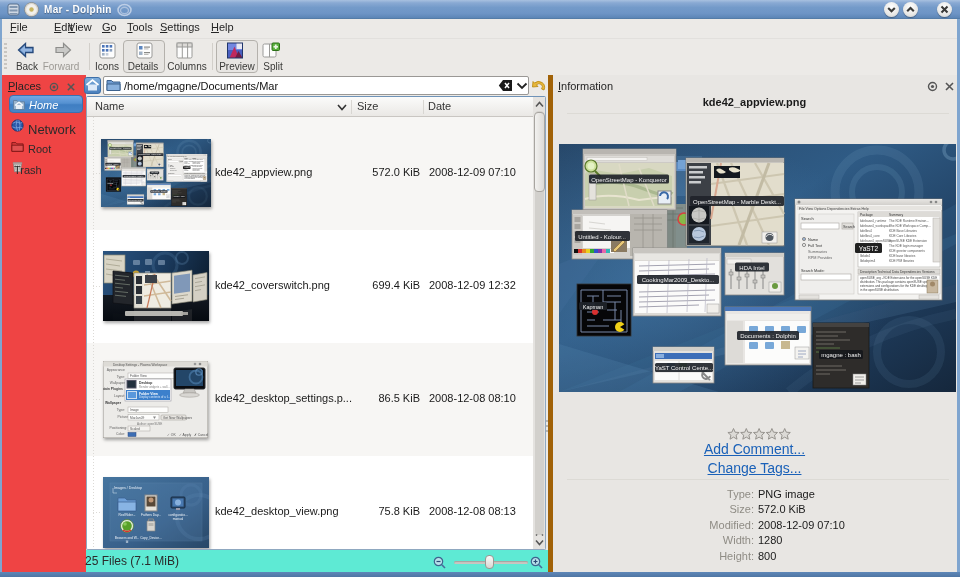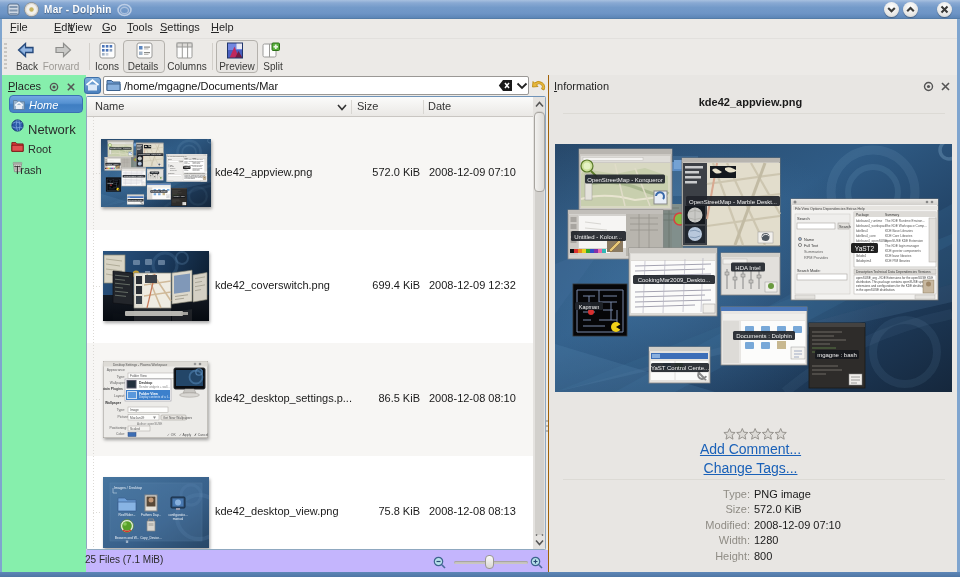--- a/index.html
+++ b/index.html
@@ -13,37 +13,37 @@
   box-shadow:0 1px 1px rgba(0,0,0,0.3); color:#3a3a38; font-size:10px; font-weight:bold; text-align:center; line-height:15px; }
 #menubar { position:absolute; left:2px; top:19px; width:955px; height:20px; background:#ECEAE7; border-bottom:1px solid #E2E0DD;}
 #menubar span { position:absolute; top:2px; font-size:11px; color:#252525; }
 #menubar u { text-decoration:underline; }
 #toolbar { position:absolute; left:2px; top:39px; width:955px; height:36px; background:#ECEAE7; }
 .tlbl { position:absolute; font-size:10px; color:#3a3a38; top:22px; text-align:center; }
 .tlbl.dis { color:#9d9a95; }
 .pressed { position:absolute; top:1px; height:33px; border:1px solid #b4b1ac; border-radius:4px; background:#E7E5E2; }
 .ticon { position:absolute; top:3px; }
 #content { position:absolute; left:2px; top:75px; width:955px; height:497px; background:#E8E6E3; }
-#places { position:absolute; left:0; top:0; width:108px; height:497px; background:#86efac; }
+#places { position:absolute; left:0; top:0; width:108px; height:497px; background:#ef4444; }
 #ctr { position:absolute; left:84px; top:0; width:462px; height:497px; background:#ECEAE7; }
 #urlrow { position:absolute; left:0; top:0; width:462px; height:21px; background:#ECEAE7; }
 #listwrap { position:absolute; left:0px; top:21px; width:460px; height:454px; background:#FFFFFF; border:1px solid #8FA8C0; border-top-color:#6F93B8; border-radius:2px; overflow:hidden;}
 #lhead { position:absolute; left:0; top:0; width:459px; height:20px; background:linear-gradient(#FBFBFA,#EAE8E5); border-bottom:1px solid #C9C6C2; }
 #lhead span { position:absolute; top:3px; font-size:11px; color:#333; }
 .lrow { position:absolute; left:0; width:446px; height:113px; }
 .lrow.alt { background:#F7F6F4; }
 .fname { position:absolute; left:128px; font-size:11px; color:#1a1a1a; }
 .fsize { position:absolute; width:100px; text-align:right; font-size:11px; color:#1a1a1a; }
 .fdate { position:absolute; left:342px; font-size:11px; color:#1a1a1a; }
 .thumb { position:absolute; box-shadow:1px 2px 3px rgba(0,0,0,0.35); }
 #sbar { position:absolute; left:446px; top:0; width:13px; height:452px; background:#E4E2DF; }
 #strack { position:absolute; left:448px; top:14px; width:9px; height:424px; background:#D2D0CC; border-radius:4px; }
 #sthumb { position:absolute; left:447px; top:15px; width:11px; height:80px; background:linear-gradient(90deg,#F2F1EF,#DCDAD6); border:1px solid #A8A5A0; border-radius:4px; }
-#statusbar { position:absolute; left:0; top:475px; width:462px; height:22px; background:#c4b5fd; font-size:10px; color:#2b2b2b; }
-#info { position:absolute; left:546px; top:0; width:409px; height:497px; background:#E8E6E3; border-left:1px solid #a16207; }
+#statusbar { position:absolute; left:0; top:475px; width:462px; height:22px; background:#5eead4; font-size:12px; color:#2b2b2b; }
+#info { position:absolute; left:546px; top:0; width:409px; height:497px; background:#E8E6E3; border-left:5px solid #a16207; }
 #bottombar { position:absolute; left:0; top:572px; width:960px; height:5px; background:linear-gradient(#5E87B8,#4F76A4); }
 .link { color:#1A61B8; text-decoration:underline; font-size:14px; }
 .frow { position:absolute; left:0; width:409px; font-size:11px; }
 .fl { position:absolute; right:208px; color:#8f8c85; text-align:right; white-space:nowrap; }
 .fv { position:absolute; left:205px; color:#1a1a1a; white-space:nowrap; }
 </style>
 </head>
 <body>
 <svg width="0" height="0" style="position:absolute;">
 <defs>

